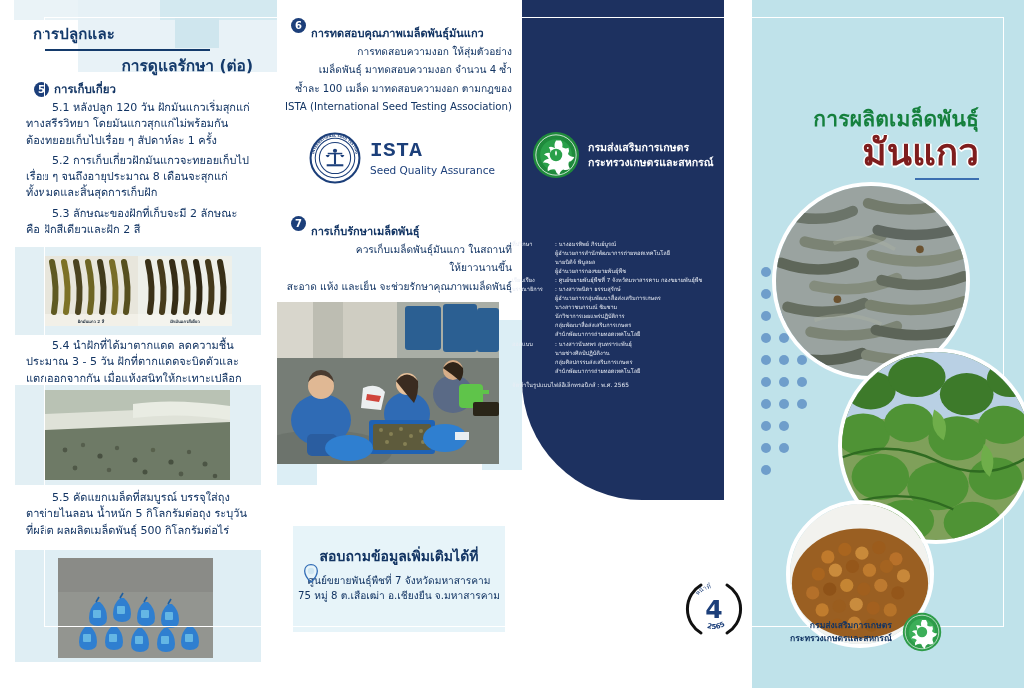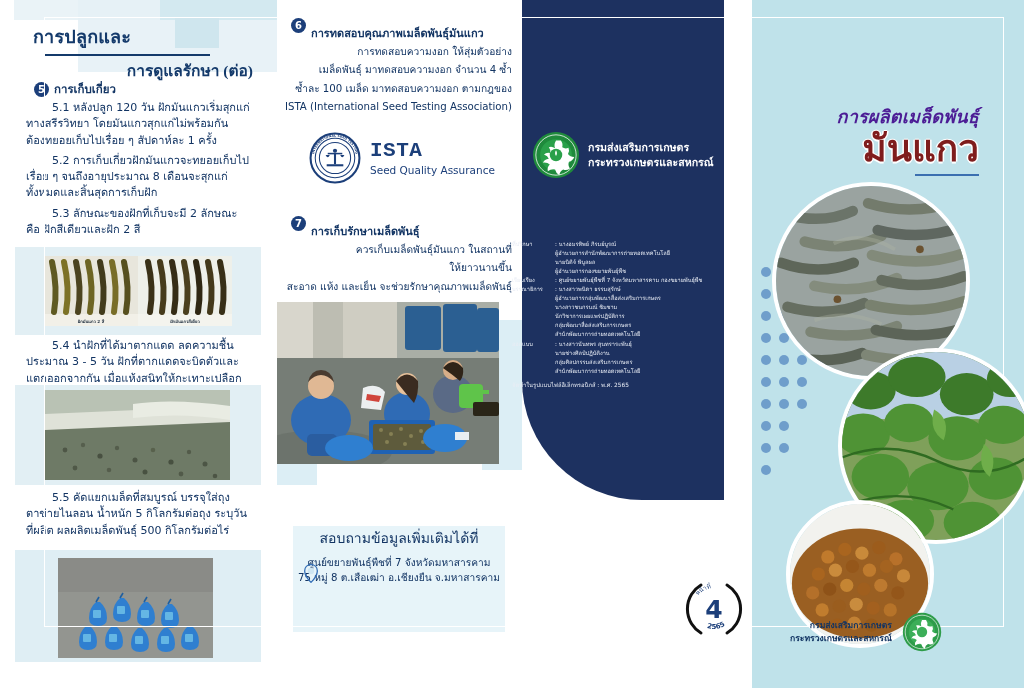--- a/index.html
+++ b/index.html
@@ -13,23 +13,23 @@
 
   
   .panel-left { position:absolute; left:0; top:0; width:277px; height:688px; background:#ffffff; }
   .lp-tint-a { position:absolute; left:14px; top:0; width:263px; height:20px; background:#eaf3f7; }
   .lp-tint-b { position:absolute; left:78px; top:0; width:199px; height:72px; background:#e6f1f6; }
   .lp-tint-c { position:absolute; left:160px; top:0; width:117px; height:38px; background:#d3e9f0; }
   .lp-tint-d { position:absolute; left:78px; top:20px; width:199px; height:52px; background:#e8f2f7; }
   .lp-head-band2 { position:absolute; left:175px; top:18px; width:44px; height:30px; background:#cfe6ee; }
 
   .lp-title { position:absolute; left:33px; top:22px; width:232px; color:#143a6b; }
-  .lp-title .l1 { font-size:18px; font-weight:bold; letter-spacing:.2px; }
+  .lp-title .l1 { font-size:15px; font-weight:bold; letter-spacing:.2px; }
   .lp-title .rule { width:165px; height:1.6px; background:#143a6b; margin:3px 0 2px 12px; }
-  .lp-title .l2 { font-size:15.5px; font-weight:bold; text-align:right; padding-right:12px;font-family:Liberation Serif, serif; }
+  .lp-title .l2 { font-size:15.5px; font-weight:bold; text-align:right; padding-right:12px; }
 
   .lp-body { position:absolute; left:14px; top:76px; width:248px; }
   .sec-head { display:flex; align-items:center; gap:5px; margin:4px 0 2px 20px; }
   .numbadge {
     width:15px; height:15px; border-radius:50%; background:#1c3f7a; color:#fff;
     font-size:10px; font-weight:bold; display:flex; align-items:center; justify-content:center;
     flex:0 0 auto;
   }
   .sec-head .htxt { font-size:11.5px; font-weight:bold; color:#123463; }
   .para { font-size:11px; line-height:1.48; color:#123463; text-indent:26px; margin:2px 12px 4px 12px; }
@@ -53,21 +53,21 @@
 
   .ista-row { display:flex; align-items:center; gap:9px; margin:18px 0 0 32px; }
   .ista-seal { width:52px; height:52px; flex:0 0 auto; }
   .ista-txt .t1 { font-size:21px; font-weight:bold; color:#1c3f7a; letter-spacing:.5px; line-height:1;font-family:Liberation Mono, monospace; }
   .ista-txt .t2 { font-size:10.5px; color:#1c3f7a; margin-top:3px; }
   .mp-photo { position:absolute; left:0px; top:302px; width:222px; height:162px; }
   .mp-photo-tint { position:absolute; left:205px; top:320px; width:40px; height:150px; background:#dceef5; }
   .mp-photo-tint2 { position:absolute; left:0px; top:445px; width:40px; height:40px; background:#dceef5; }
 
   .contact-box { position:absolute; left:293px; top:526px; width:212px; height:106px; background:#e7f4f9; }
-  .contact-title { text-align:center; font-size:14px; font-weight:normal; color:#123463; padding-top:1px; }
+  .contact-title { text-align:center; font-size:14px; font-weight:bold; color:#123463; padding-top:19px; }
   .contact-lines { text-align:center; font-size:10.2px; line-height:1.5; color:#123463; margin-top:6px; }
   .pin-icon { position:absolute; left:10px; top:38px; width:16px; height:19px; }
 
   
   .panel-dark {
     position:absolute; left:522px; top:0; width:202px; height:500px;
     background:#1d3160; border-bottom-left-radius:120px; border-bottom-right-radius:0;
   }
   .dark-logo-row { position:absolute; left:10px; top:131px; display:flex; align-items:center; gap:8px; width:235px; }
   .dept-seal-dark { width:48px; height:48px; flex:0 0 auto; }
@@ -79,21 +79,21 @@
   .cred-col { flex:1 1 auto; }
   .cred-sub { margin-left:43px; }
   .cred-foot { margin-top:5px; font-size:5.8px; }
 
   
   .panel-right { position:absolute; left:724px; top:0; width:300px; height:688px; background:#bfe2ea; }
   .rp-white-left { position:absolute; left:0; top:0; width:28px; height:688px; background:#ffffff; }
   .rp-frame { position:absolute; left:44px; top:17px; width:960px; height:610px; border:1.2px solid #ffffff; }
 
   .rp-title { position:absolute; left:0px; top:102px; width:272px; text-align:right; padding-right:17px; }
-  .rp-title .tl1 { font-size:18px; font-weight:bold; color:#4c1d95; letter-spacing:.2px;font-style:italic; }
+  .rp-title .tl1 { font-size:21px; font-weight:bold; color:#15803d; letter-spacing:.2px; }
   .rp-title .tl2 { font-size:37px; font-weight:bold; color:#7f1d1d; line-height:1.05; margin-top:-1px;
                    text-shadow: 1.5px 0 0 #fff, -1.5px 0 0 #fff, 0 1.5px 0 #fff, 0 -1.5px 0 #fff; }
   .rp-title .tunder { width:64px; height:2.4px; background:#3b6fb0; margin-left:auto; margin-top:5px; }
 
   .dots { position:absolute; left:758px; top:262px; width:70px; height:300px; }
 
   .circ { position:absolute; border-radius:50%; border:4px solid #ffffff; overflow:hidden; }
   .circ1 { left:772px; top:182px; width:198px; height:198px; }
   .circ2 { left:838px; top:348px; width:196px; height:196px; }
   .circ3 { left:786px; top:500px; width:148px; height:148px; }

